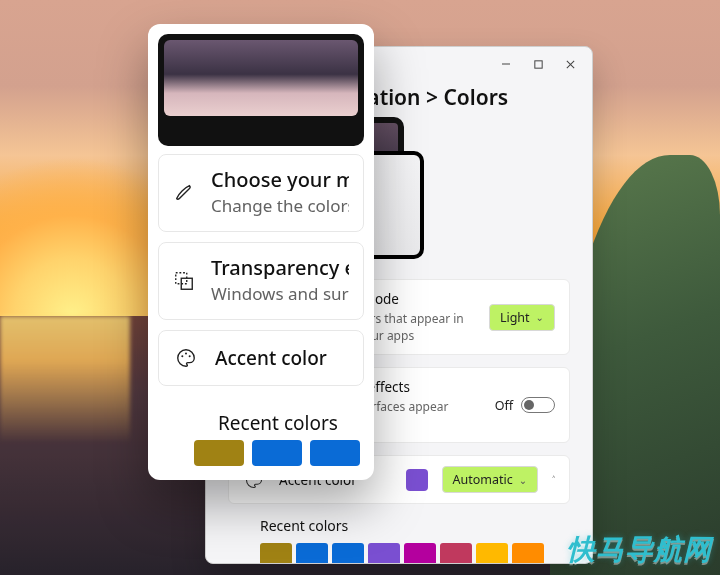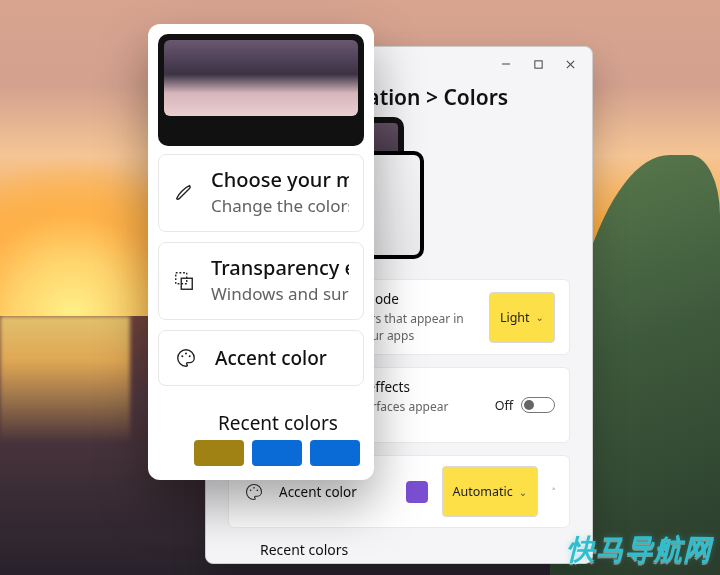--- a/index.html
+++ b/index.html
@@ -49,22 +49,22 @@
   .device-b { position:absolute; left:136px; top:30px; width:60px; height:108px; border-radius:10px;
       background: linear-gradient(180deg, #f4f4f6 0%, #eaeaec 100%); border:4px solid #000; }
 
   .row { background:#fff; border:1px solid #eaeaea; border-radius:6px; padding:10px 14px; margin-bottom:12px;
          display:flex; align-items:center; gap:14px; }
   .row .icon { width:22px; height:22px; display:flex; align-items:center; justify-content:center; color:#333; }
   .row .labels { flex:1; min-width:0; }
   .row .label { font-size:13.5px; color:#111; }
   .row .desc  { font-size:12px; color:#666; margin-top:2px; }
 
-  .sel { display:flex; align-items:center; gap:6px; background:#fde047; border:1px solid #d8d8d8;
-         border-radius:4px; padding:16px 10px; font-size:12.5px; color:#222; }
+  .sel { display:flex; align-items:center; gap:6px; background:#bef264; border:1px solid #d8d8d8;
+         border-radius:4px; padding:4px 10px; font-size:12.5px; color:#222; }
   .chev { font-size:10px; color:#555; }
 
   .toggle { display:flex; align-items:center; gap:8px; font-size:12.5px; color:#222; }
   .switch { width:34px; height:16px; border:1px solid #777; border-radius:9px; position:relative; }
   .switch::after { content:""; position:absolute; left:2px; top:2px; width:10px; height:10px; border-radius:50%; background:#666; }
 
   .accent-swatch { width:22px; height:22px; border-radius:4px; background:#7a4fd1; }
 
   .subhead { font-size:14px; color:#111; margin: 8px 0 8px 32px; }
 

